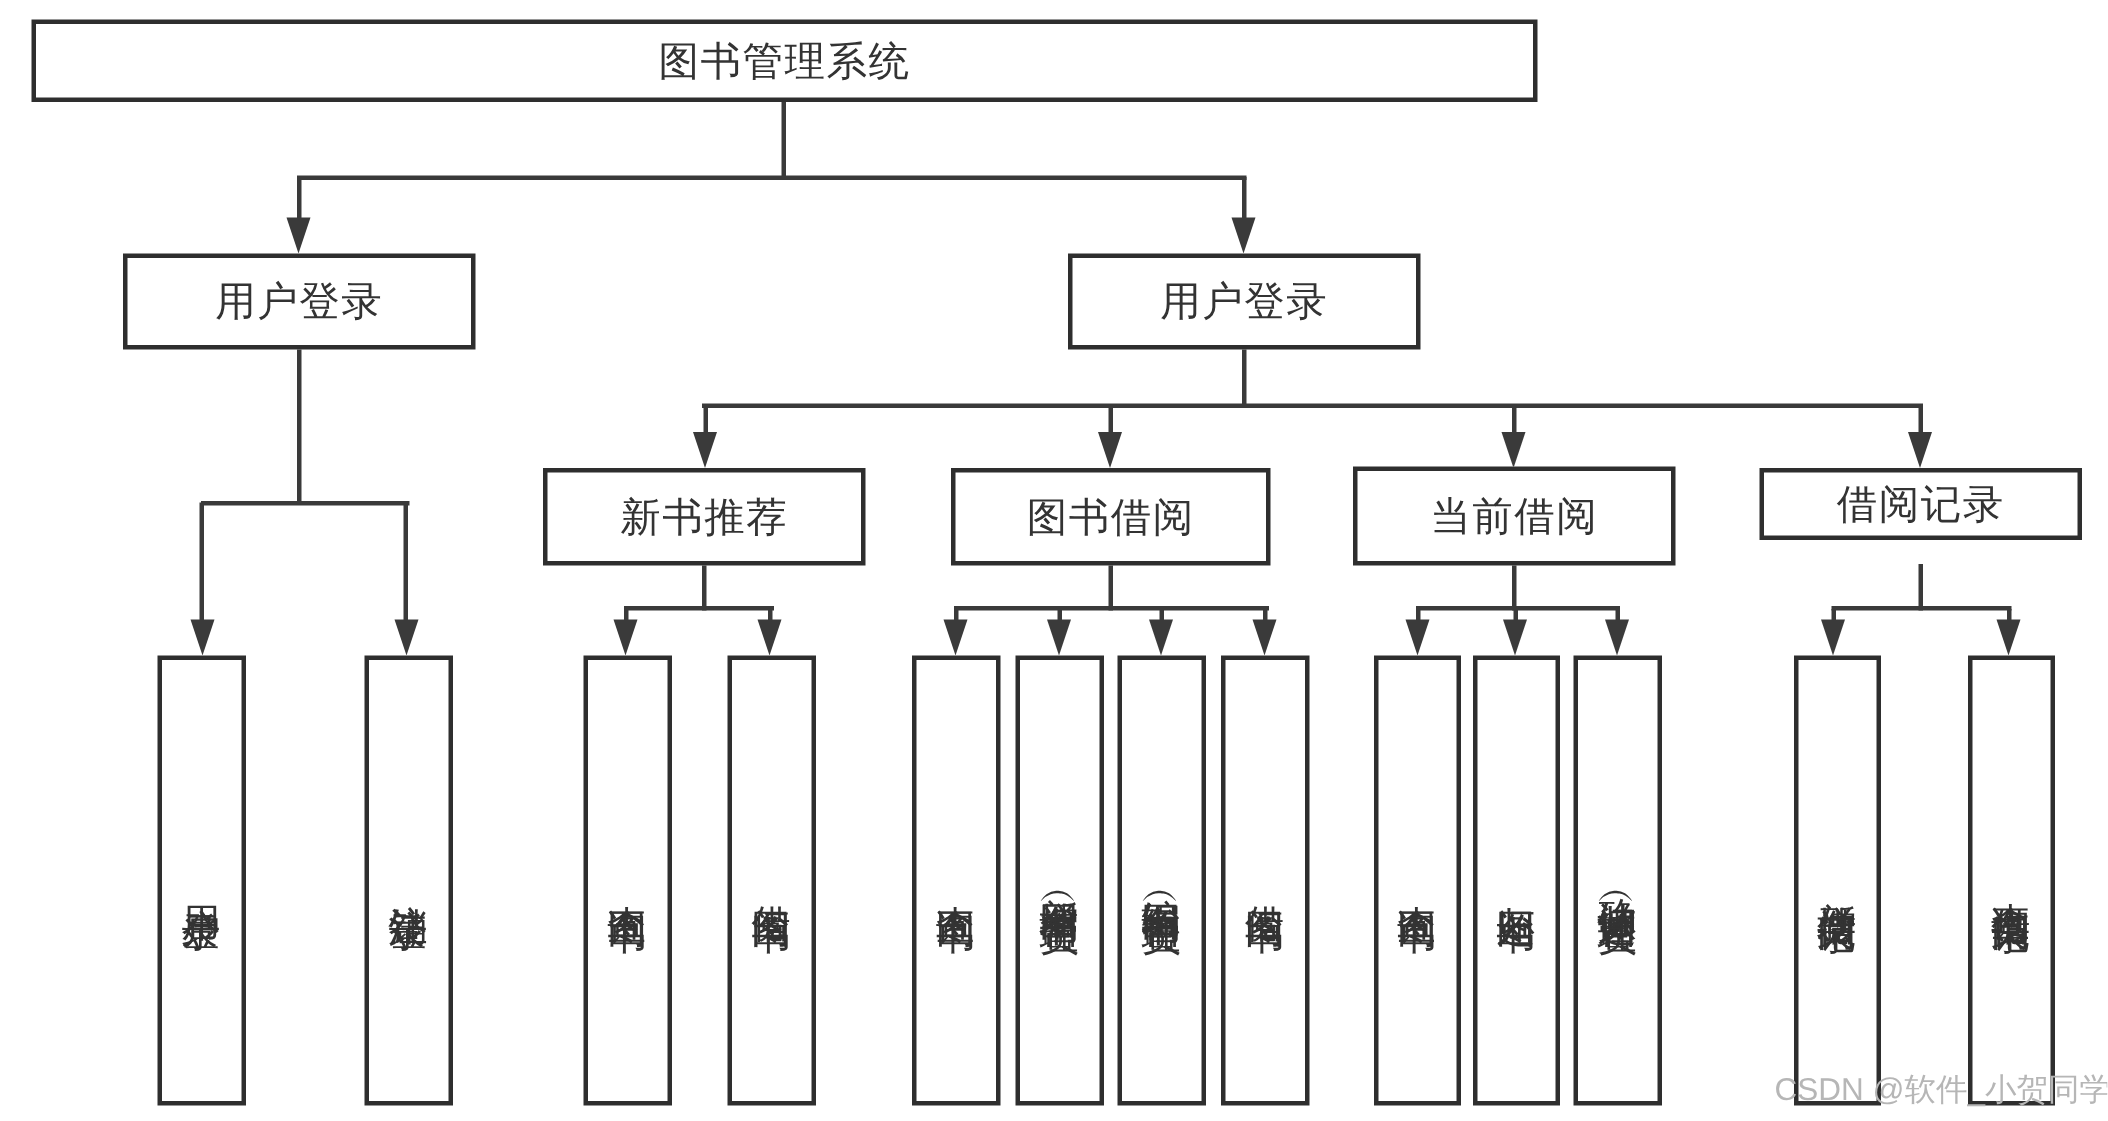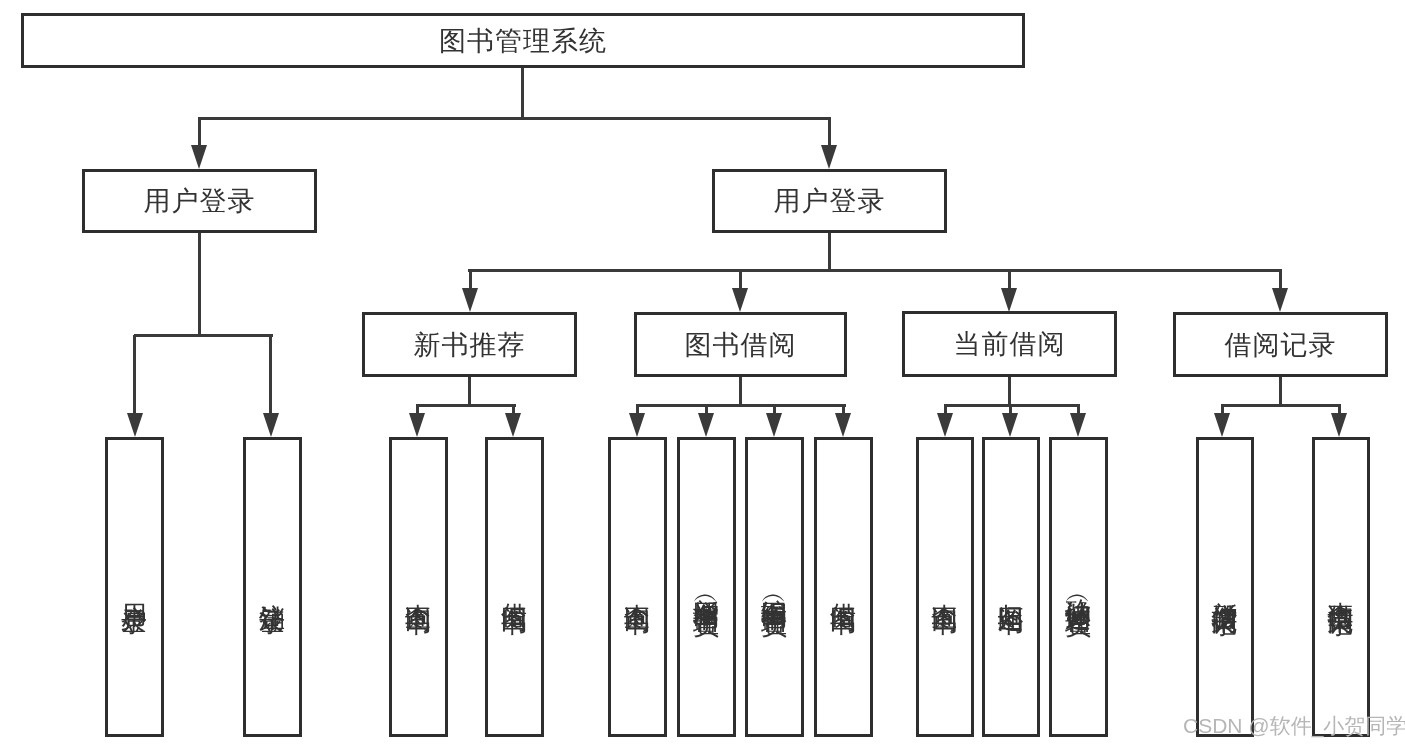--- a/index.html
+++ b/index.html
@@ -101,21 +101,21 @@
   <div class="ar" style="left:1331px;top:413px"></div>
 
   <div class="hbox" style="left:21px;top:13px;width:1004px;height:55px">图书管理系统</div>
 
   <div class="hbox" style="left:82px;top:169px;width:235px;height:64px">用户登录</div>
   <div class="hbox" style="left:712px;top:169px;width:235px;height:64px">用户登录</div>
 
   <div class="hbox" style="left:634px;top:312px;width:213px;height:65px">图书借阅</div>
   <div class="hbox" style="left:362px;top:312px;width:215px;height:65px">新书推荐</div>
   <div class="hbox" style="left:902px;top:311px;width:215px;height:66px">当前借阅</div>
-  <div class="hbox" style="left:1173px;top:312px;width:215px;height:65px">借阅记录</div>
+  <div class="hbox" style="left:1173px;top:312px;width:215px;height:48px">借阅记录</div>
 
   <div class="vbox" style="left:105px;width:59px">
     <span class="vtext">用户登录</span>
   </div>
   <div class="vbox" style="left:243px;width:59px">
     <span class="vtext">注销登录</span>
   </div>
 
   <div class="vbox" style="left:389px;width:59px">
     <span class="vtext">查询图书</span>

